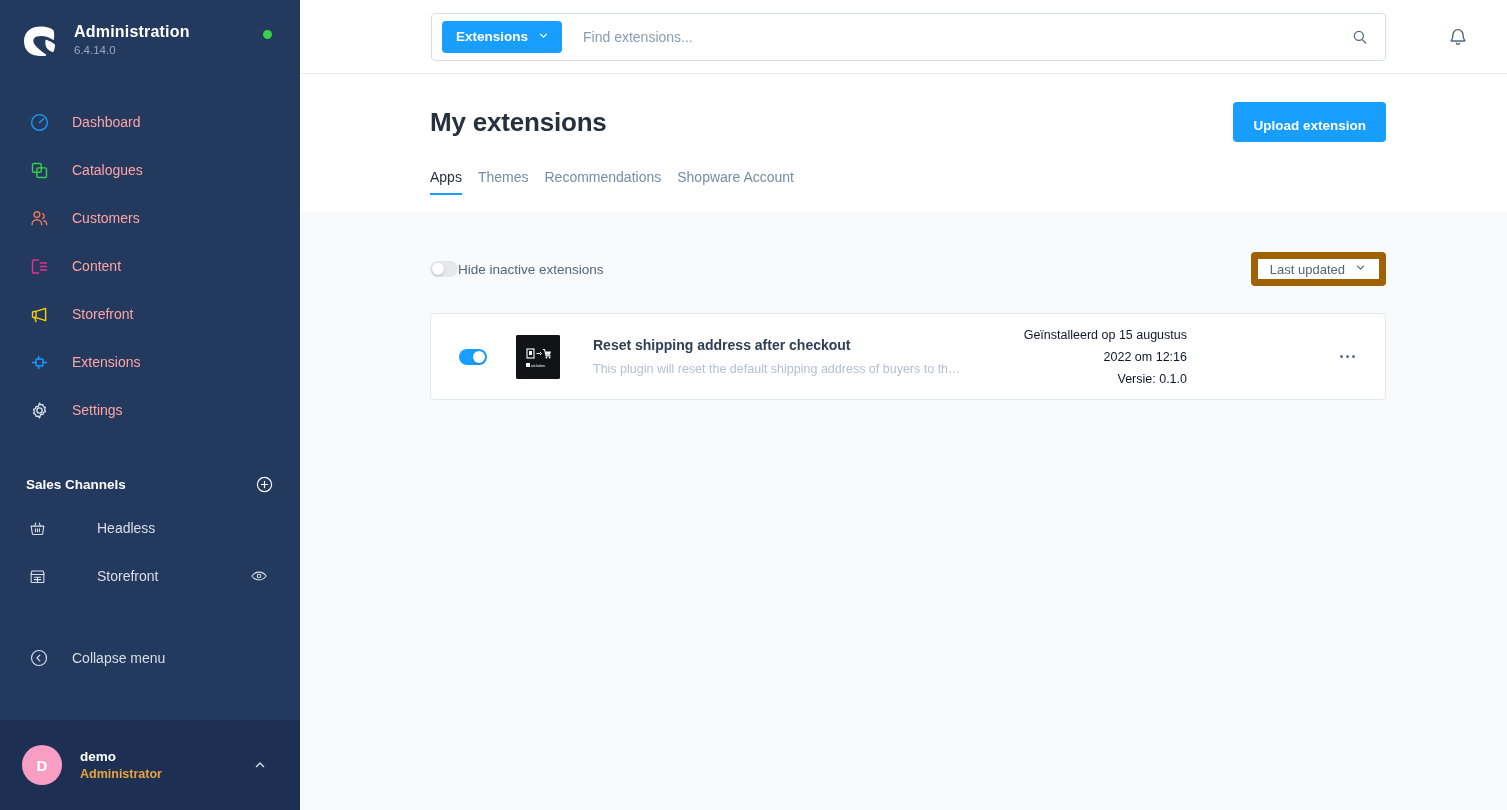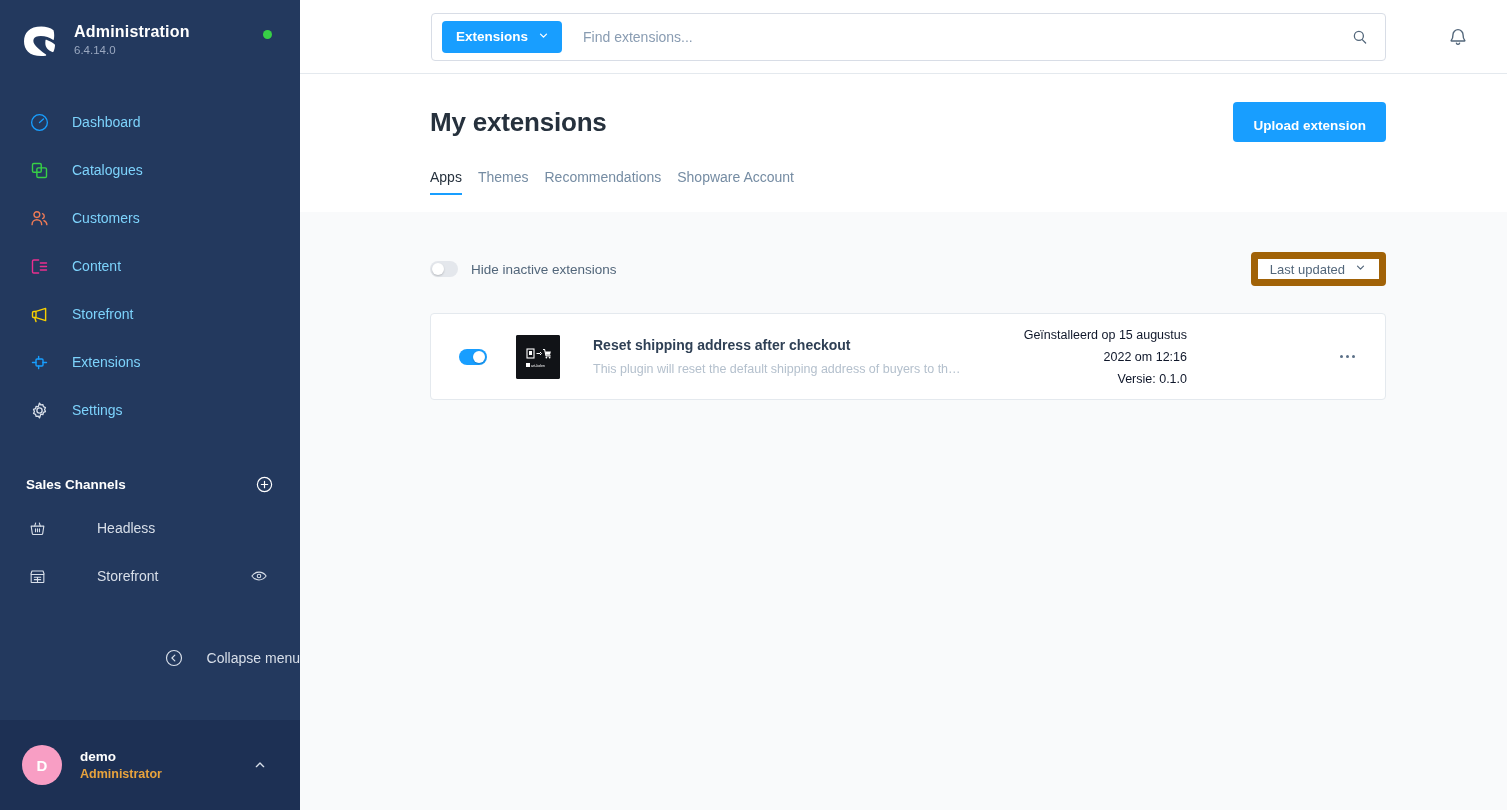--- a/index.html
+++ b/index.html
@@ -36,41 +36,41 @@
   }
 
   .nav { margin-top: 18px; }
   .nav-item {
     display: flex; align-items: center;
     height: 48px; padding-left: 26px;
     cursor: pointer; position: relative;
   }
   .nav-icon { width: 26px; height: 24px; flex: 0 0 26px; margin-right: 20px;
     display: flex; align-items: center; justify-content: center; }
-  .nav-label { color: #7dd3fc; font-size: 14px; }
+  .nav-label { color: #fca5a5; font-size: 14px; }
 
   .section-head {
     display: flex; align-items: center; justify-content: space-between;
     padding: 0 26px 0 26px; height: 40px; margin-top: 30px;
   }
   .section-title { color: #ffffff; font-size: 13.5px; font-weight: bold; }
   .section-add { cursor: pointer; display: flex; }
 
   .channel-item {
     display: flex; align-items: center;
     height: 48px; padding-left: 26px; cursor: pointer;
   }
   .channel-icon { width: 22px; height: 22px; flex: 0 0 22px; margin-right: 24px;
     display: flex; align-items: center; justify-content: center; }
   .channel-label { color: #d8dfe9; font-size: 14px; flex: 1; margin-left: 25px; }
   .channel-eye { margin-right: 32px; display: flex; cursor: pointer; }
 
   .collapse-row {
     display: flex; align-items: center; height: 48px;
-    padding-left: 26px; cursor: pointer; margin-top: 34px; justify-content: flex-end;
+    padding-left: 26px; cursor: pointer; margin-top: 34px;
   }
   .collapse-icon { width: 26px; height: 22px; flex: 0 0 26px; margin-right: 20px;
     display: flex; align-items: center; justify-content: center; }
   .collapse-label { color: #d8dfe9; font-size: 14px; }
 
   .user-bar {
     position: absolute; bottom: 0; left: 0; right: 0;
     height: 90px; background: #1d3054;
     display: flex; align-items: center; padding: 0 22px;
     cursor: pointer;
@@ -138,21 +138,21 @@
     content: ""; position: absolute; left: 0; right: 0; bottom: 0;
     height: 2px; background: #189eff;
   }
 
   .content { flex: 1; padding: 0 121px 0 130px; overflow: hidden; }
 
   .controls {
     display: flex; align-items: center; justify-content: space-between;
     padding-top: 40px;
   }
-  .toggle-wrap { display: flex; align-items: center; gap: 13px; cursor: pointer; }
+  .toggle-wrap { display: flex; align-items: center; cursor: pointer; }
   .switch {
     width: 28px; height: 16px; border-radius: 9px;
     background: #e4e7ec; position: relative; flex: 0 0 28px;
   }
   .switch .knob {
     position: absolute; top: 2px; left: 2px;
     width: 12px; height: 12px; border-radius: 50%;
     background: #ffffff; box-shadow: 0 1px 2px rgba(0,0,0,.2);
   }
   .switch.on { background: #189eff; }

